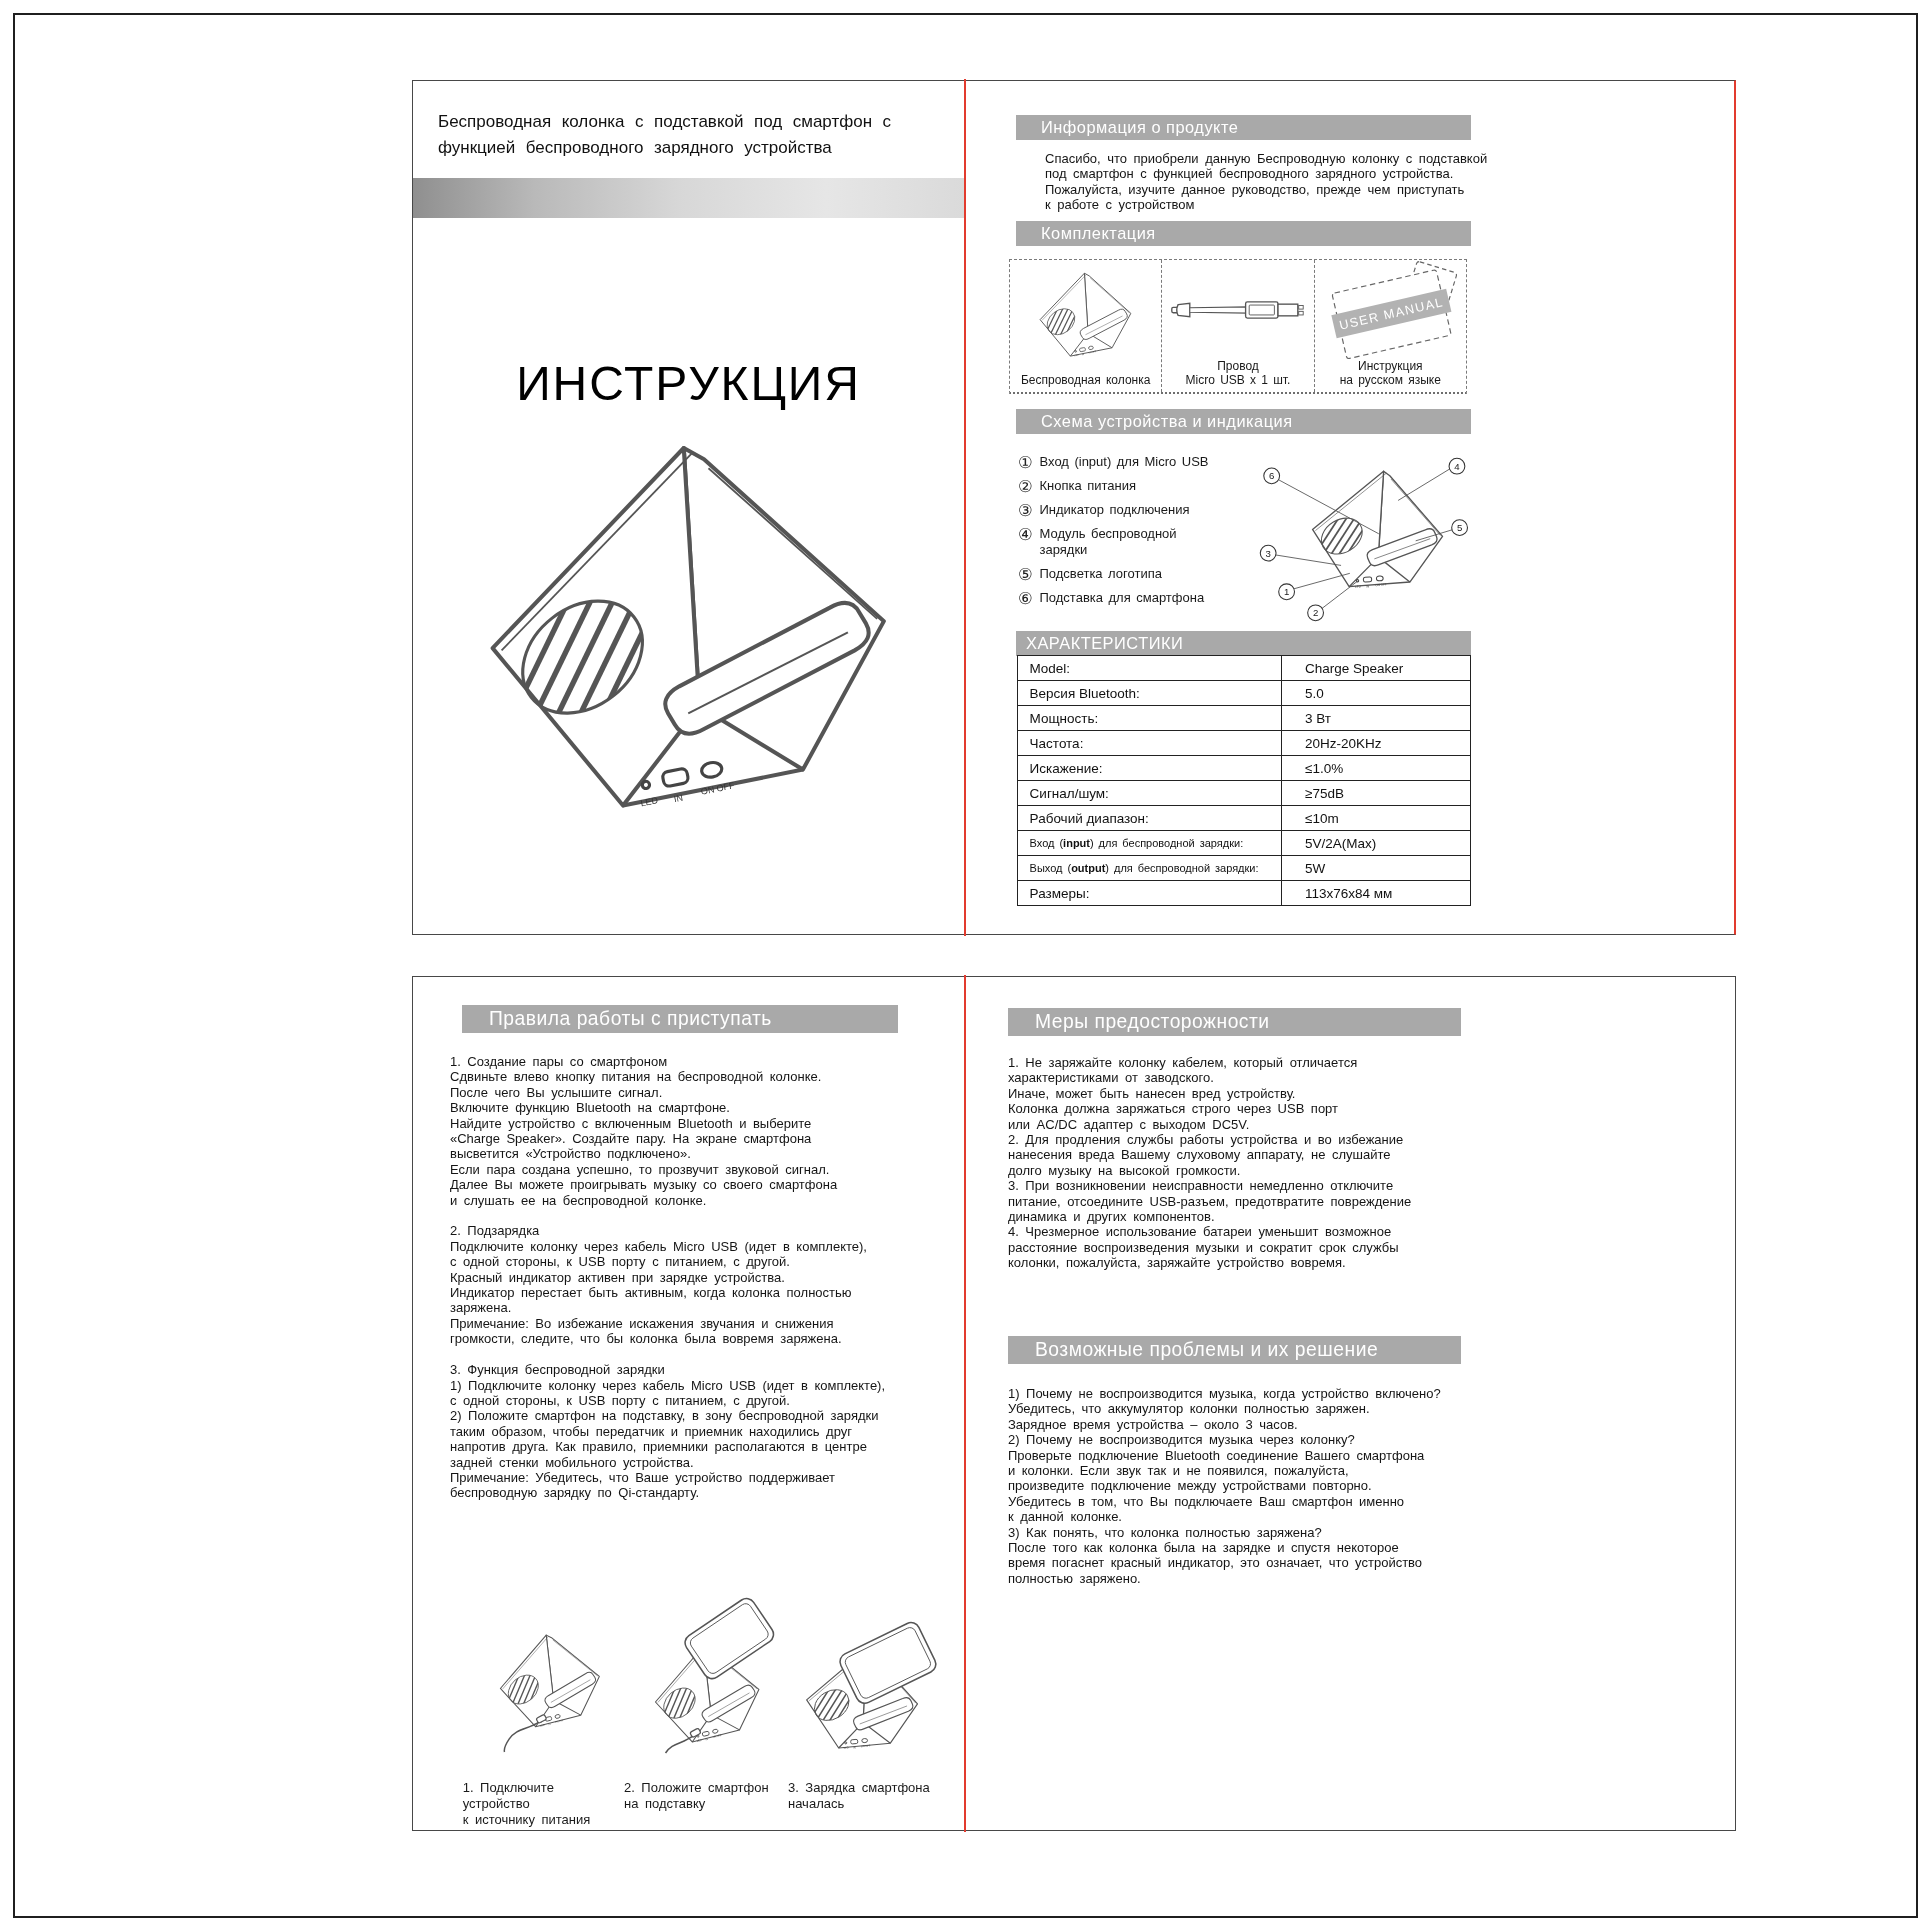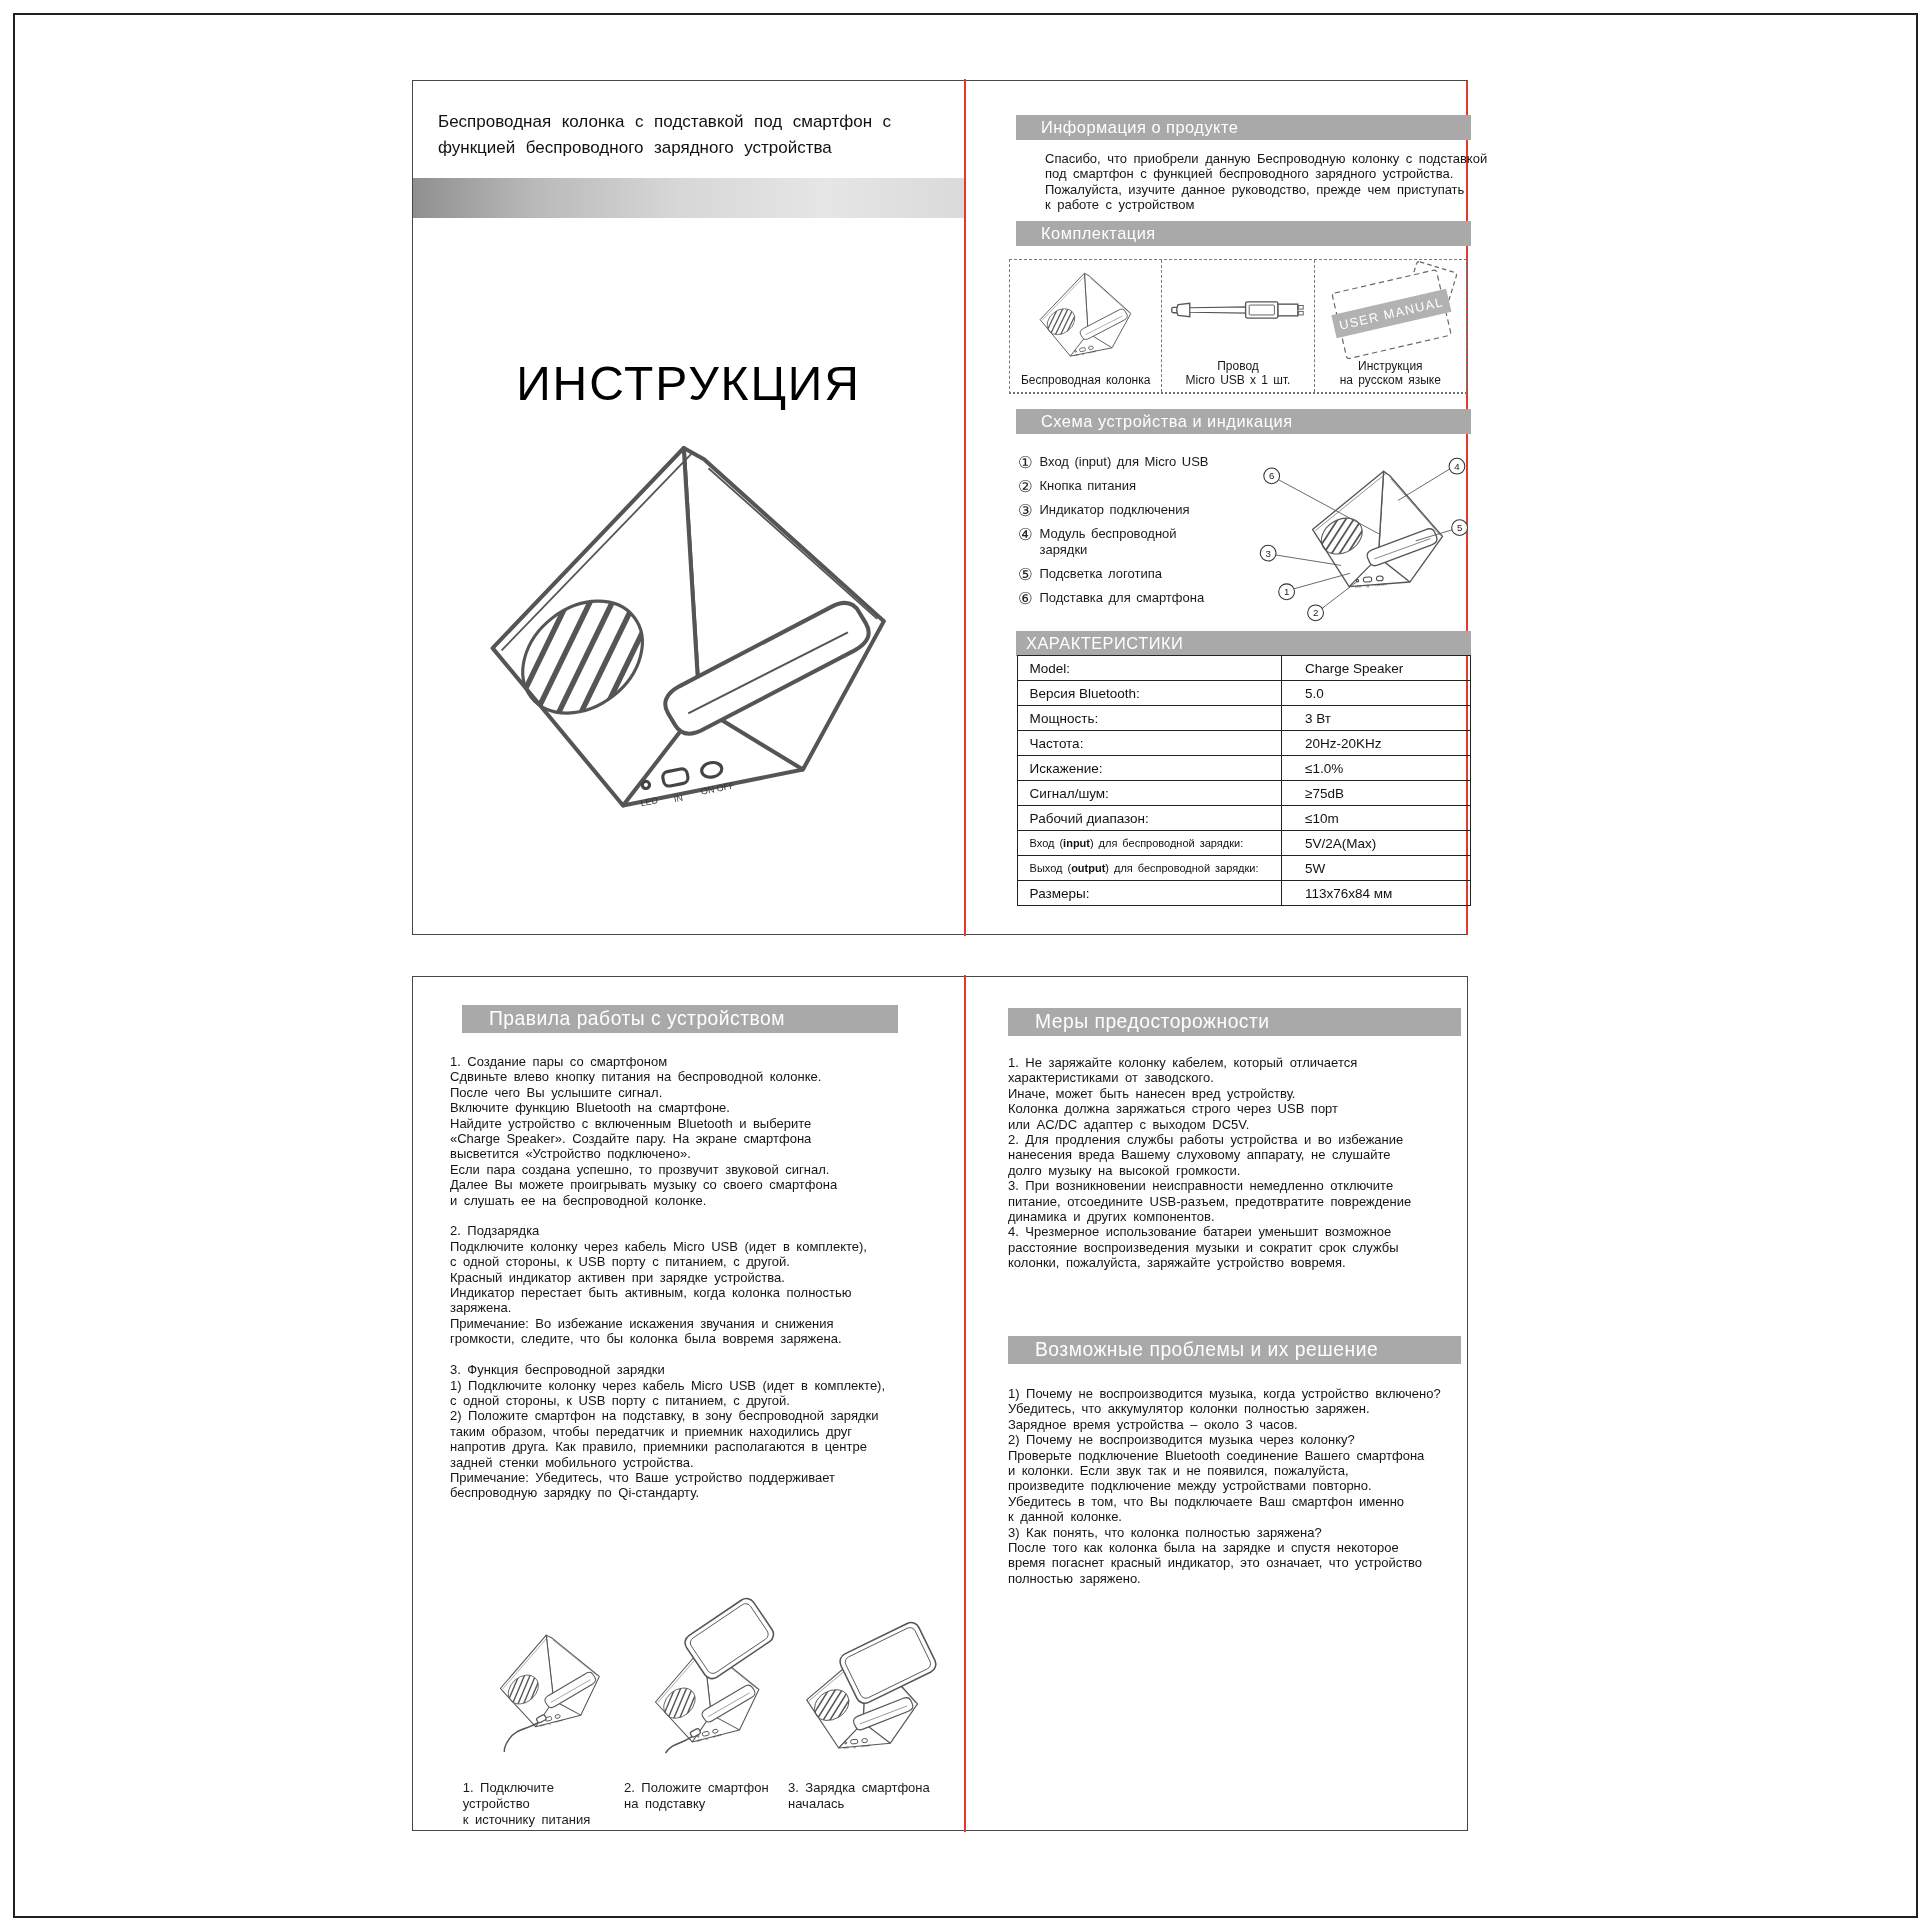--- a/index.html
+++ b/index.html
@@ -9,21 +9,21 @@
     --line:#555;
   }
   *{margin:0;padding:0;box-sizing:border-box;}
   html,body{background:#fff;}
   body{
     width:1931px;height:1931px;position:relative;
     font-family:"Liberation Sans",sans-serif;color:var(--ink);
     overflow:hidden;
   }
   .frame{position:absolute;left:12.6px;top:12.6px;right:12.6px;bottom:12.6px;border:2.9px solid #1f1f1f;}
-  .page{position:absolute;background:#fff;border:1.9px solid #474747;width:1056px;height:855px;left:412px;}
+  .page{position:absolute;background:#fff;border:1.9px solid #474747;width:1324px;height:855px;left:412px;}
   #page1{top:80px;border-right:2.9px solid var(--red);}
   #page2{top:976px;}
   .fold{position:absolute;top:-1.9px;bottom:-1.9px;left:551px;width:1.9px;background:var(--red);}
   .abs{position:absolute;}
   .bar{
     position:absolute;background:var(--bar);color:#fff;
     display:flex;align-items:center;letter-spacing:0.5px;
   }
   .bar-sm{height:25px;font-size:16.4px;padding-left:25px;width:455px;left:603px;}
   .bar-lg{height:28px;font-size:19.3px;padding-left:27px;}
@@ -290,21 +290,21 @@
           <td>Размеры:</td>
           <td>113x76x84 мм</td>
         </tr>
   </tbody>
     </table>
 </div>
 
 <div class="page" id="page2">
   <div class="fold"></div>
 
-  <div class="bar bar-lg" style="left:49px;top:28px;width:436px">Правила работы с устройством</div>
+  <div class="bar bar-lg" style="left:49px;top:28px;width:436px">Правила работы с приступать</div>
   <div class="abs" style="left:37px;top:77px;width:488px">
     <div class="txt" style="margin-bottom:15.4px">1. Создание пары со смартфоном
 Сдвиньте влево кнопку питания на беспроводной колонке.
 После чего Вы услышите сигнал.
 Включите функцию Bluetooth на смартфоне.
 Найдите устройство с включенным Bluetooth и выберите
 «Charge Speaker». Создайте пару. На экране смартфона
 высветится «Устройство подключено».
 Если пара создана успешно, то прозвучит звуковой сигнал.
 Далее Вы можете проигрывать музыку со своего смартфона

